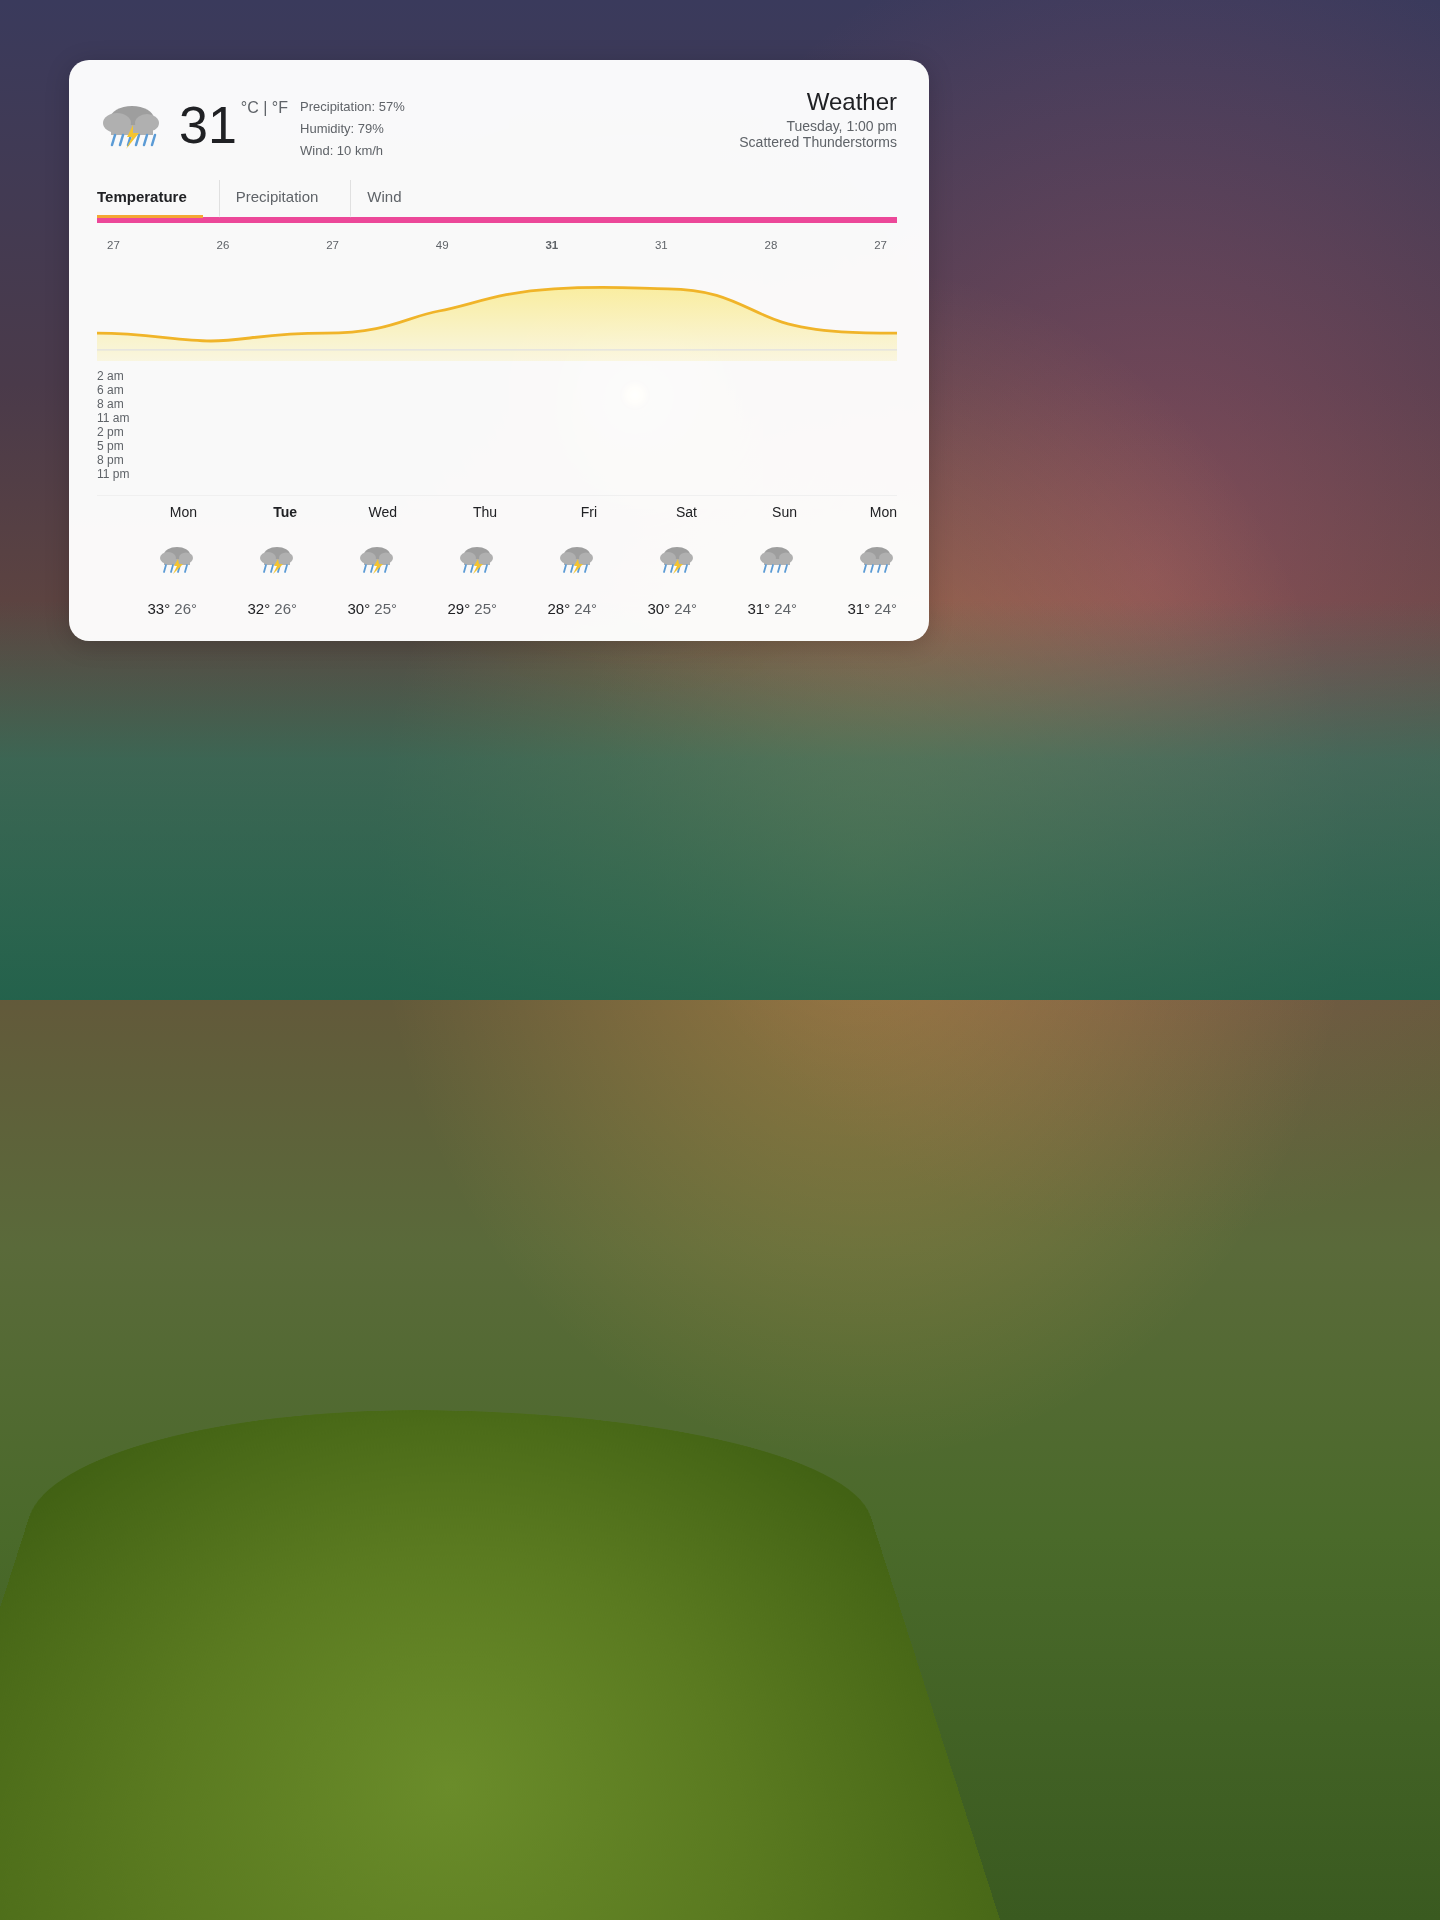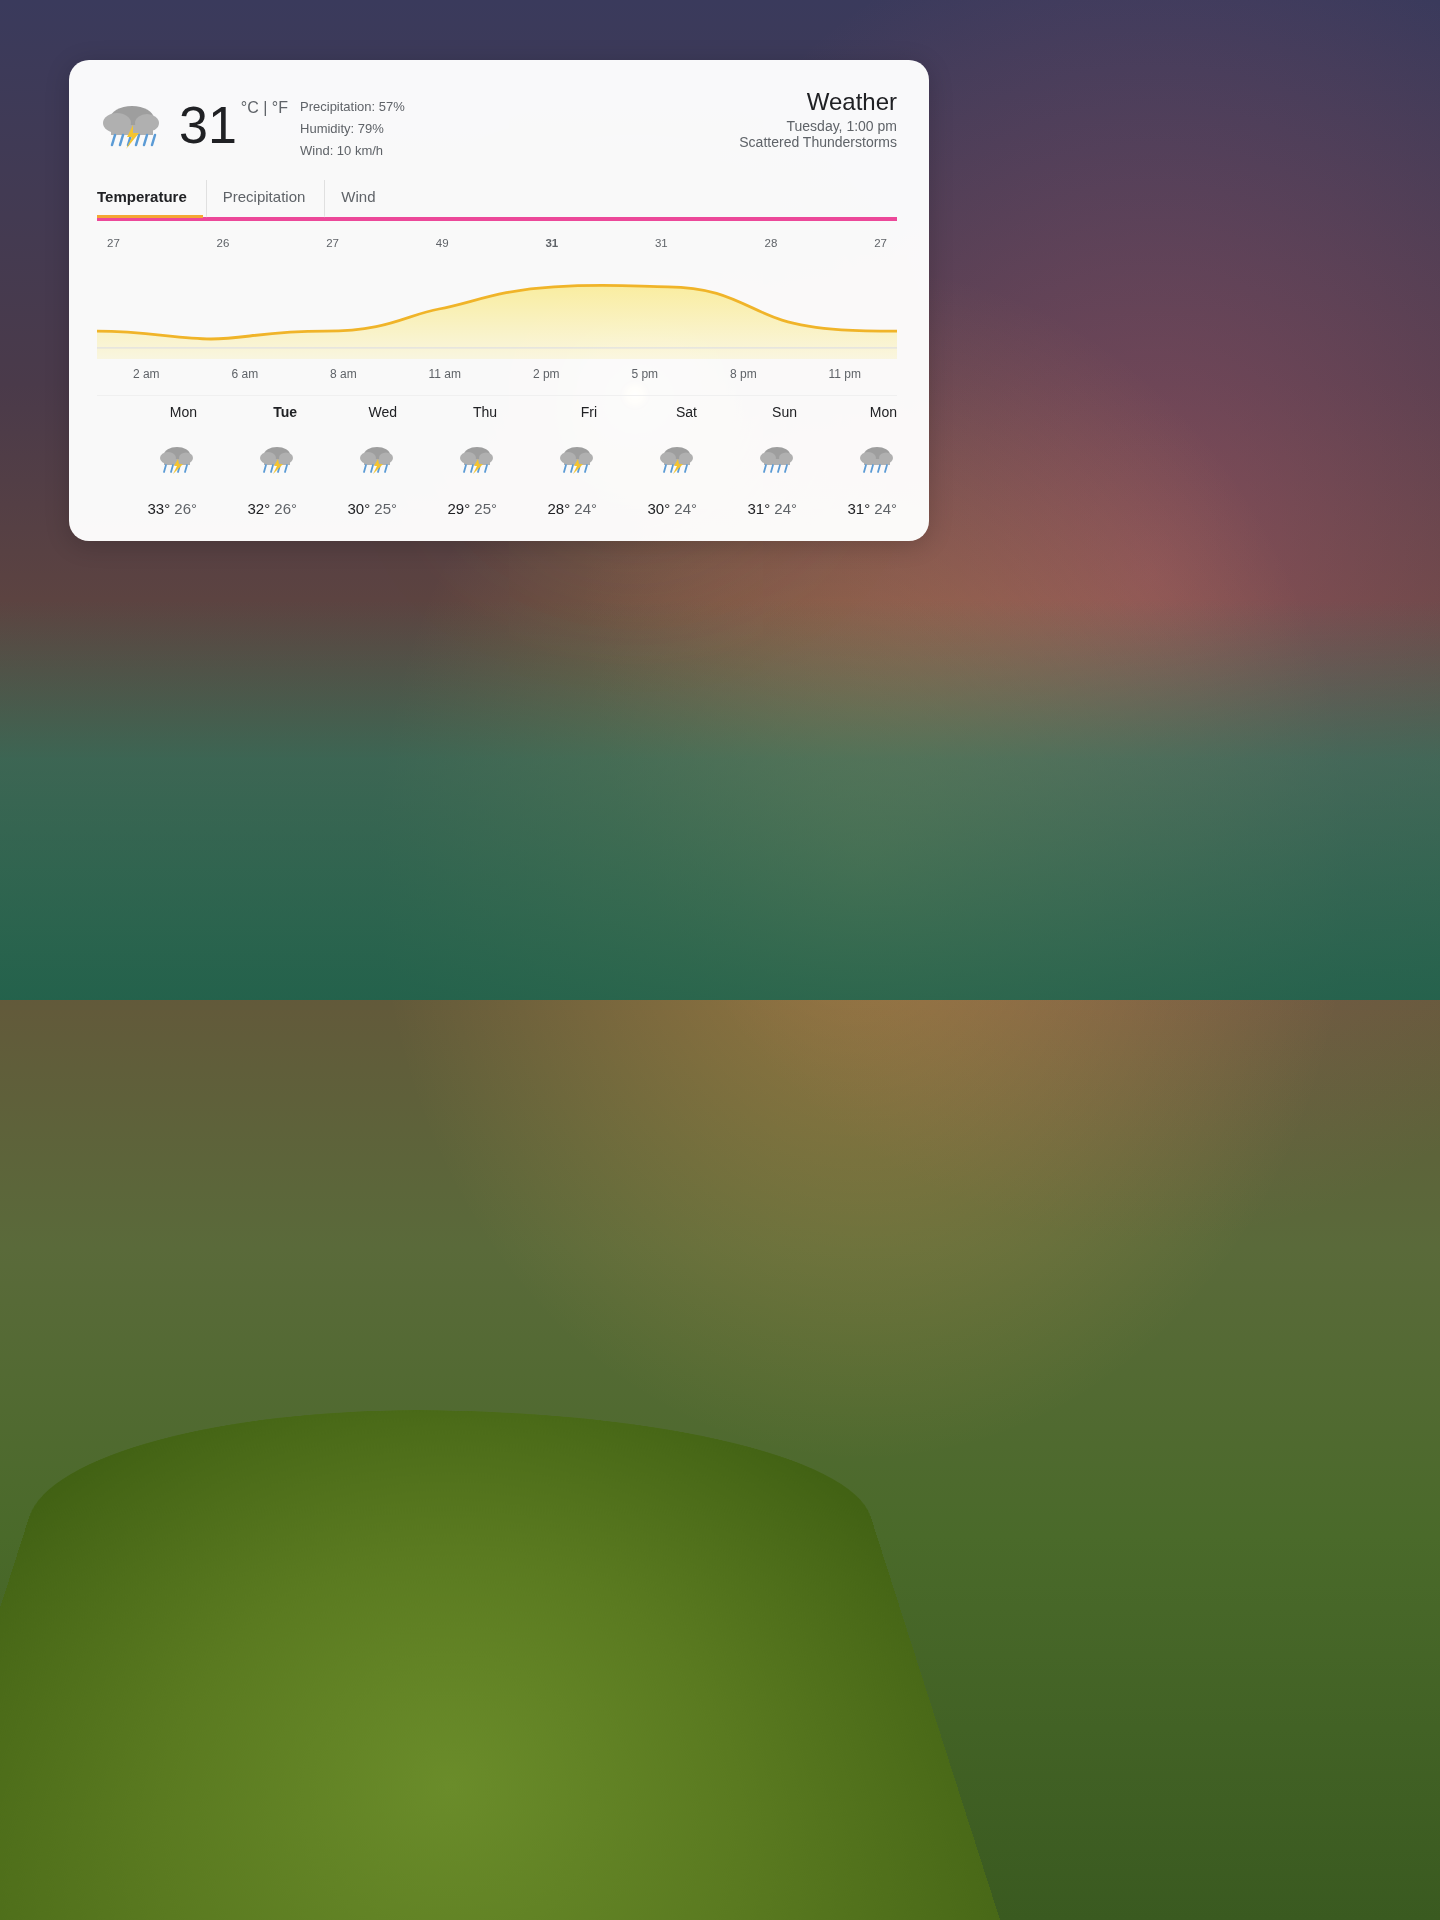--- a/index.html
+++ b/index.html
@@ -140,22 +140,22 @@
     }
 
     .weather-desc {
       font-size: 14px;
       color: #5f6368;
     }
 
     
     .weather-tabs {
       display: flex;
-      gap: 3px;
-      border-bottom: 4px solid #ec4899;
+      gap: 16px;
+      border-bottom: 6px solid #ec4899;
       margin-bottom: 16px;
       margin-top: 8px;
     }
 
     .weather-tab {
       padding: 8px 16px 10px 0;
       font-size: 15px;
       color: #5f6368;
       cursor: pointer;
       border-bottom: 3px solid transparent;
@@ -196,20 +196,21 @@
       margin-bottom: 4px;
     }
 
     
     .time-labels {
       display: flex;
       justify-content: space-around;
       font-size: 12px;
       color: #5f6368;
       margin-bottom: 14px;
+      flex-direction: column;
     }
 
     
     .daily-forecast {
       display: flex;
       justify-content: space-between;
       padding-top: 8px;
       border-top: 1px solid #f0f0f0;
     }
 

